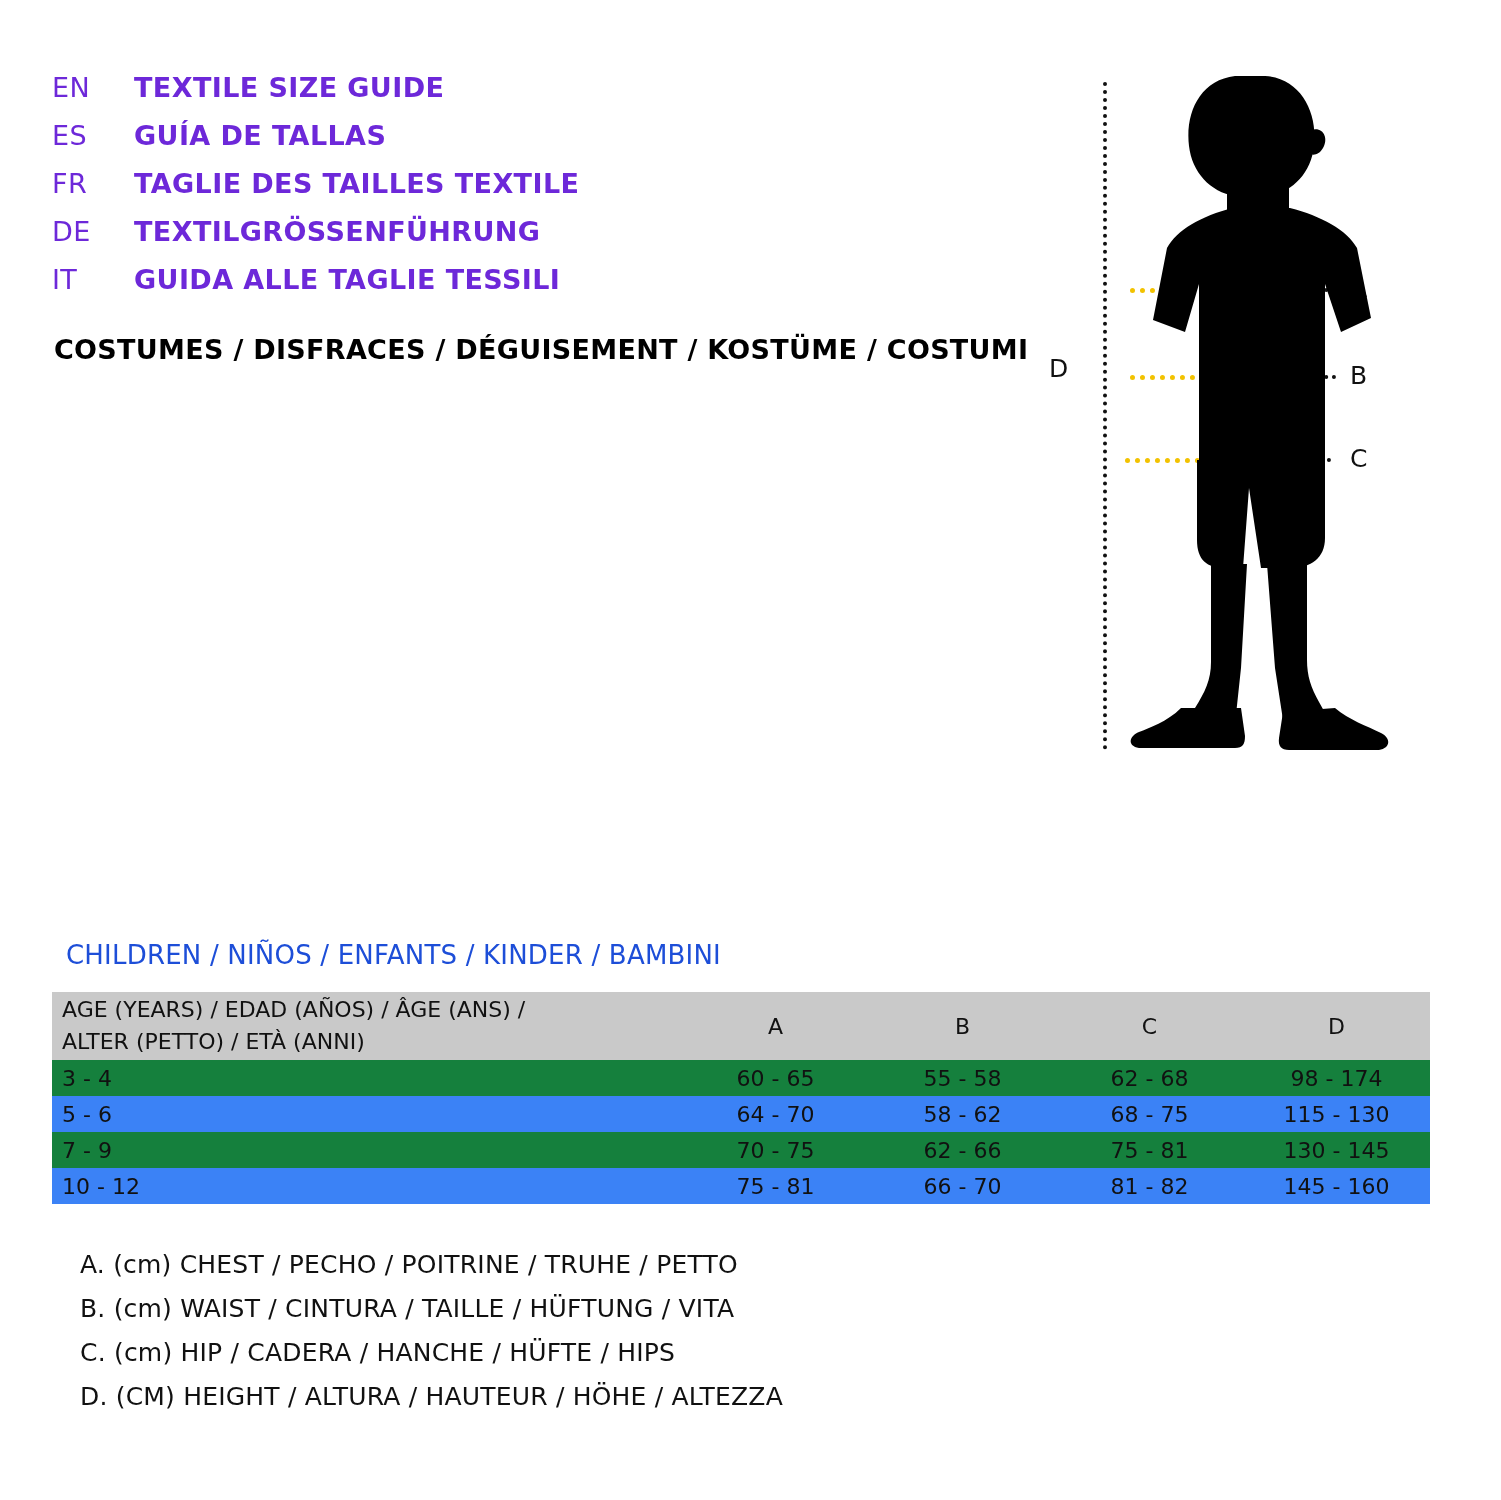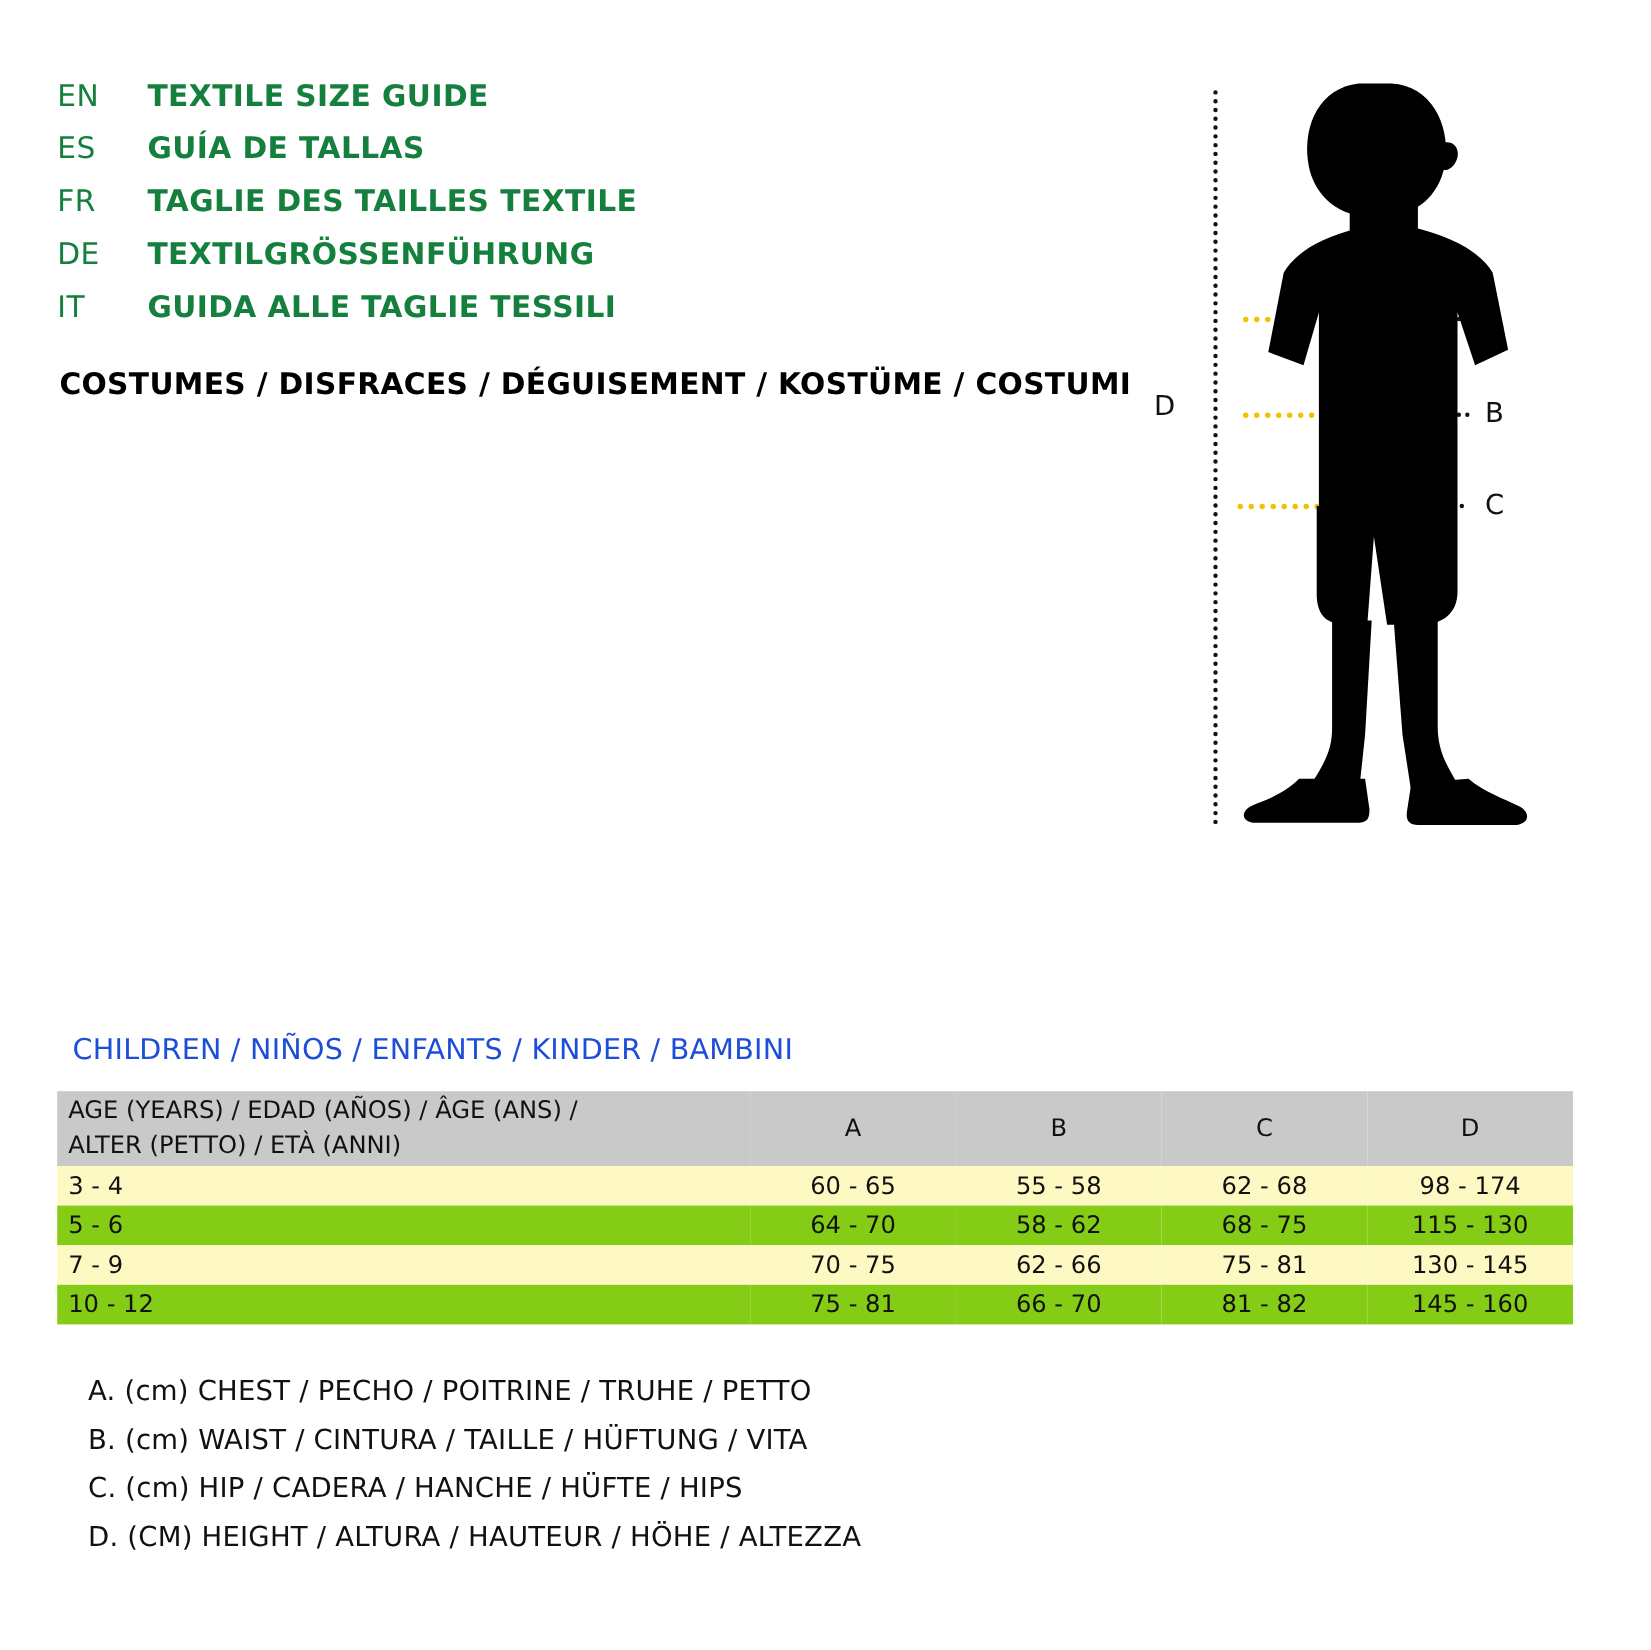--- a/index.html
+++ b/index.html
@@ -22,21 +22,21 @@
     left: 52px;
     top: 72px;
     width: 980px;
   }
   .lang-row {
     display: flex;
     align-items: baseline;
     height: 48px;
     font-size: 27px;
     letter-spacing: 0.4px;
-    color: #15803d;
+    color: #6d28d9;
   }
   .lang-code {
     width: 82px;
     flex: 0 0 82px;
   }
   .lang-text {
     flex: 1 1 auto;
     font-weight: bold;
   }
 
@@ -130,24 +130,24 @@
     text-align: left;
     padding-left: 10px;
     line-height: 1.45;
     font-size: 22px;
   }
   #size-table tbody td.first {
     text-align: left;
     padding-left: 10px;
   }
   #size-table tbody tr.odd td {
-    background: #fef9c3;
+    background: #15803d;
   }
   #size-table tbody tr.even td {
-    background: #84cc16;
+    background: #3b82f6;
   }
   #size-table col.c-first { width: 630px; }
   #size-table col.c-val { width: 187px; }
 
   
   #legend {
     position: absolute;
     left: 54px;
     top: 1250px;
     width: 1000px;

